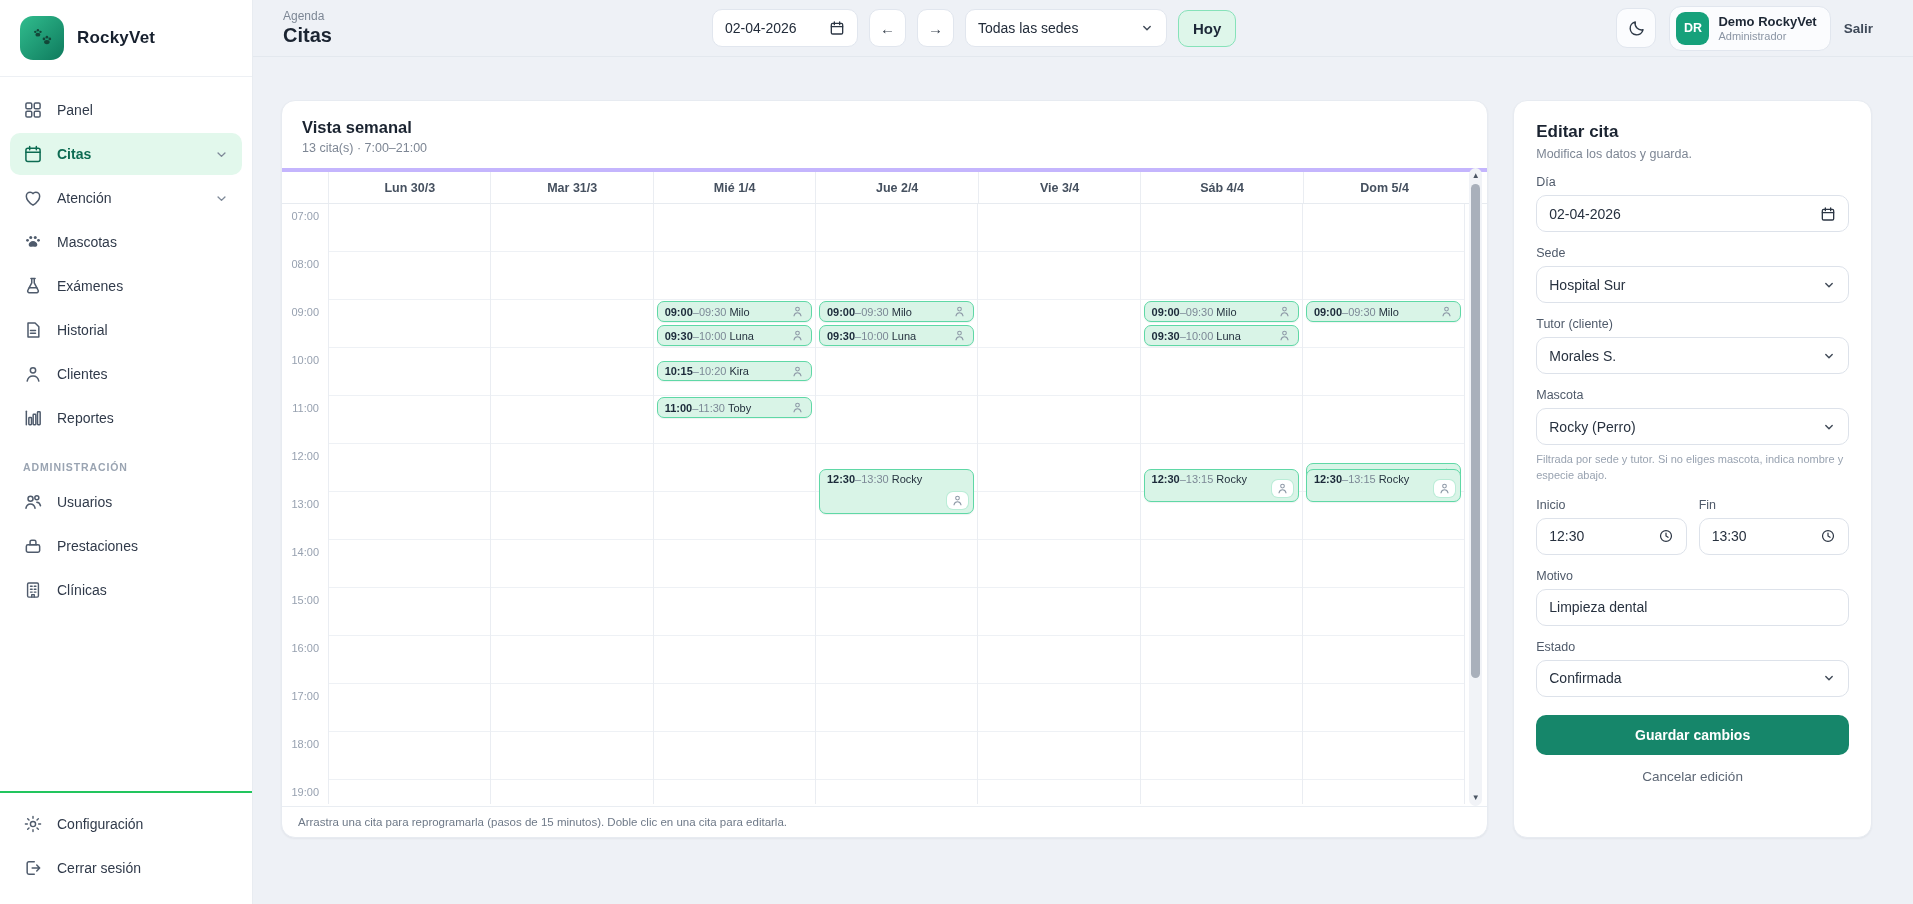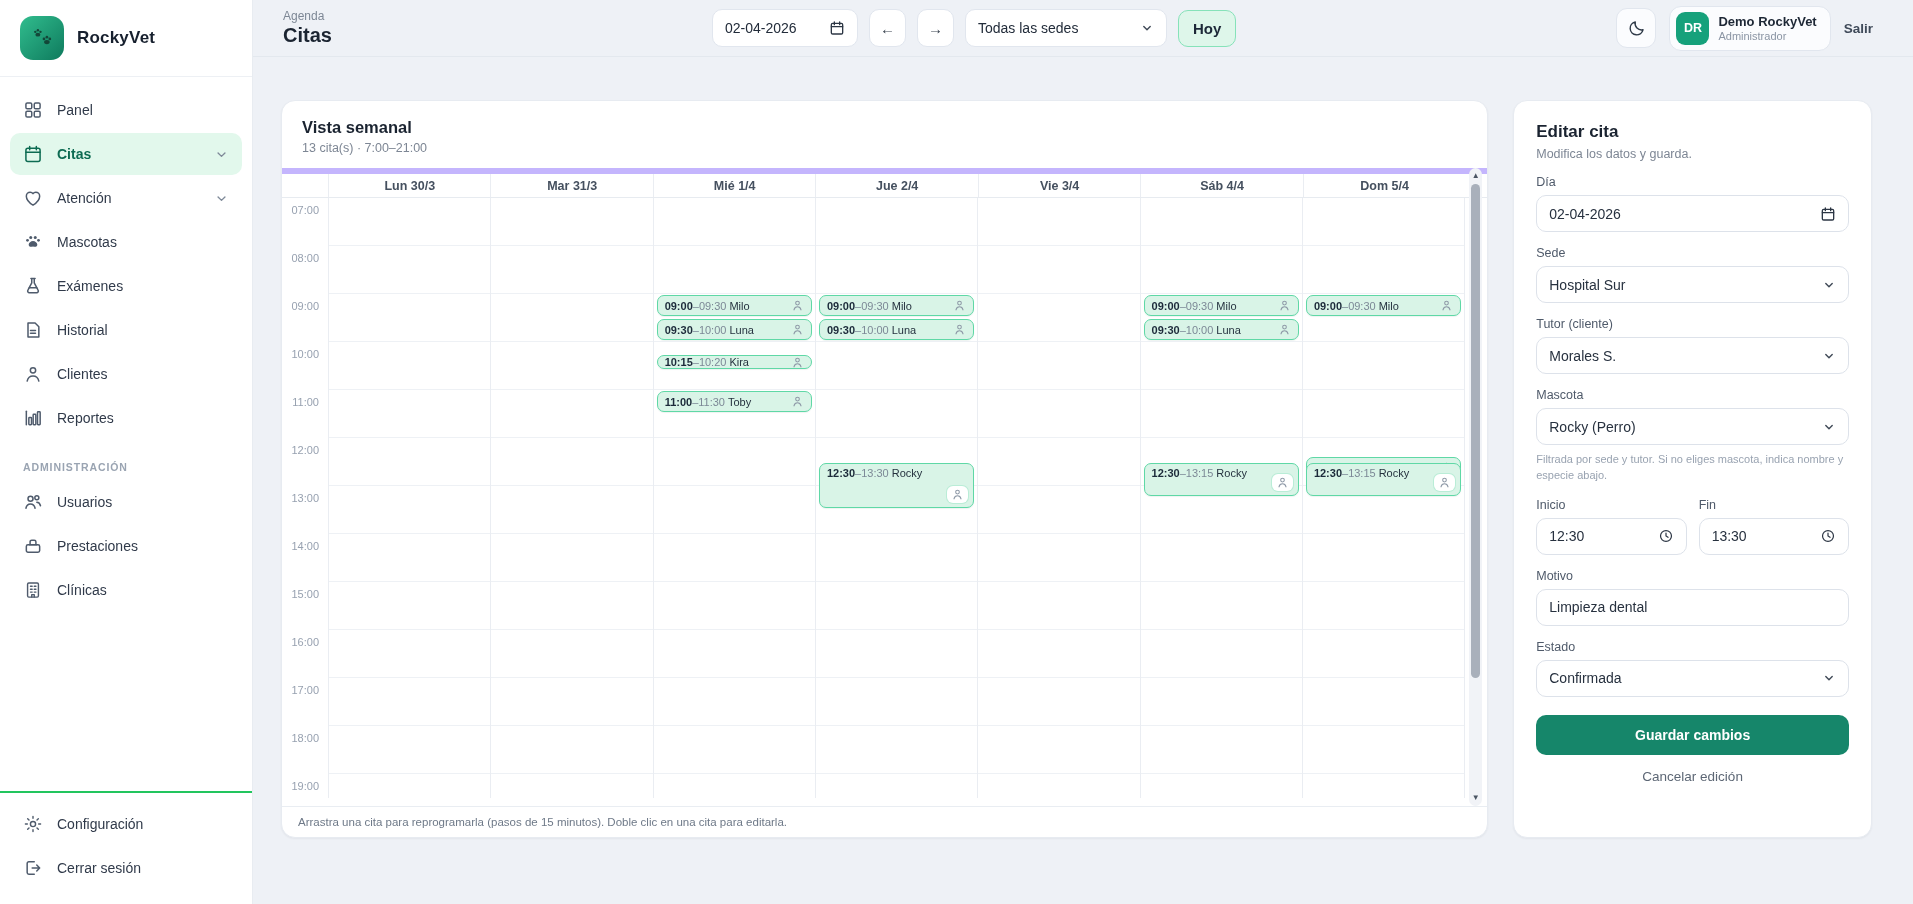--- a/index.html
+++ b/index.html
@@ -50,21 +50,21 @@
 
   
   .content{flex:1;display:flex;padding:43px 41px 0 28px;gap:25px;align-items:flex-start}
   .card{background:#fff;border:1px solid #e7ebf1;border-radius:14px;box-shadow:0 1px 2px rgba(16,24,40,.05)}
 
   .cal-card{width:1212px;height:738px;display:flex;flex-direction:column;overflow:hidden}
   .cal-head{padding:17px 20px 13px}
   .cal-title{font-size:16.5px;font-weight:700;color:#1a2330}
   .cal-sub{font-size:12.5px;color:#7d8694;margin-top:4px}
   .cal-body{position:relative;flex:1;overflow:hidden}
-  .day-row{display:flex;height:30px;border-top:6px solid #c4b5fd;border-bottom:1px solid #e7ebf0;padding-right:22px}
+  .day-row{display:flex;height:36px;border-top:4px solid #c4b5fd;border-bottom:1px solid #e7ebf0;padding-right:22px}
   .gutter-spacer{width:46px;flex:none}
   .day-cell{flex:1;display:flex;align-items:center;justify-content:center;font-size:12.5px;font-weight:600;color:#45505f;border-left:1px solid #eaedf2}
   .grid{display:flex;height:600px;padding-right:22px;overflow:hidden}
   .gutter{width:46px;position:relative;flex:none}
   .hour-label{position:absolute;right:9px;font-size:11px;color:#97a1b0}
   .day-col{flex:1;border-left:1px solid #eaedf2;position:relative}
   .day-col:last-child{border-right:1px solid #eaedf2}
   .hour-cell{height:48px;border-bottom:1px solid #eef1f5}
 
   .chip{position:absolute;left:3px;right:3px;background:#d9f4e7;border:1px solid #5fd8a6;border-radius:7px;padding:2px 7px;display:flex;align-items:center;overflow:hidden;font-size:11px;color:#22303f;box-shadow:0 1px 1px rgba(20,80,60,.07);cursor:pointer;white-space:nowrap}
@@ -430,21 +430,21 @@
                     <span class="c-pet">Luna</span>
                     <span class="c-ic">
                       <svg viewBox="0 0 24 24">
                         <g fill="none" stroke="currentColor" stroke-linecap="round" stroke-linejoin="round" stroke-width="2">
                           <circle cx="12" cy="7.6" r="3.4"></circle>
                           <path d="M5.5 20c.9-3.8 3.4-5.6 6.5-5.6s5.6 1.8 6.5 5.6"></path>
                         </g>
                       </svg>
                     </span>
                   </div>
-                  <div class="chip" style="top: 157px; height: 14px; text-align: center;">
+                  <div class="chip" style="top: 157px; height: 20px; text-align: center;">
                     <b>10:15</b>
                     <span class="c-end">–10:20</span>
                     <span class="c-pet">Kira</span>
                     <span class="c-ic">
                       <svg viewBox="0 0 24 24">
                         <g fill="none" stroke="currentColor" stroke-linecap="round" stroke-linejoin="round" stroke-width="2">
                           <circle cx="12" cy="7.6" r="3.4"></circle>
                           <path d="M5.5 20c.9-3.8 3.4-5.6 6.5-5.6s5.6 1.8 6.5 5.6"></path>
                         </g>
                       </svg>

